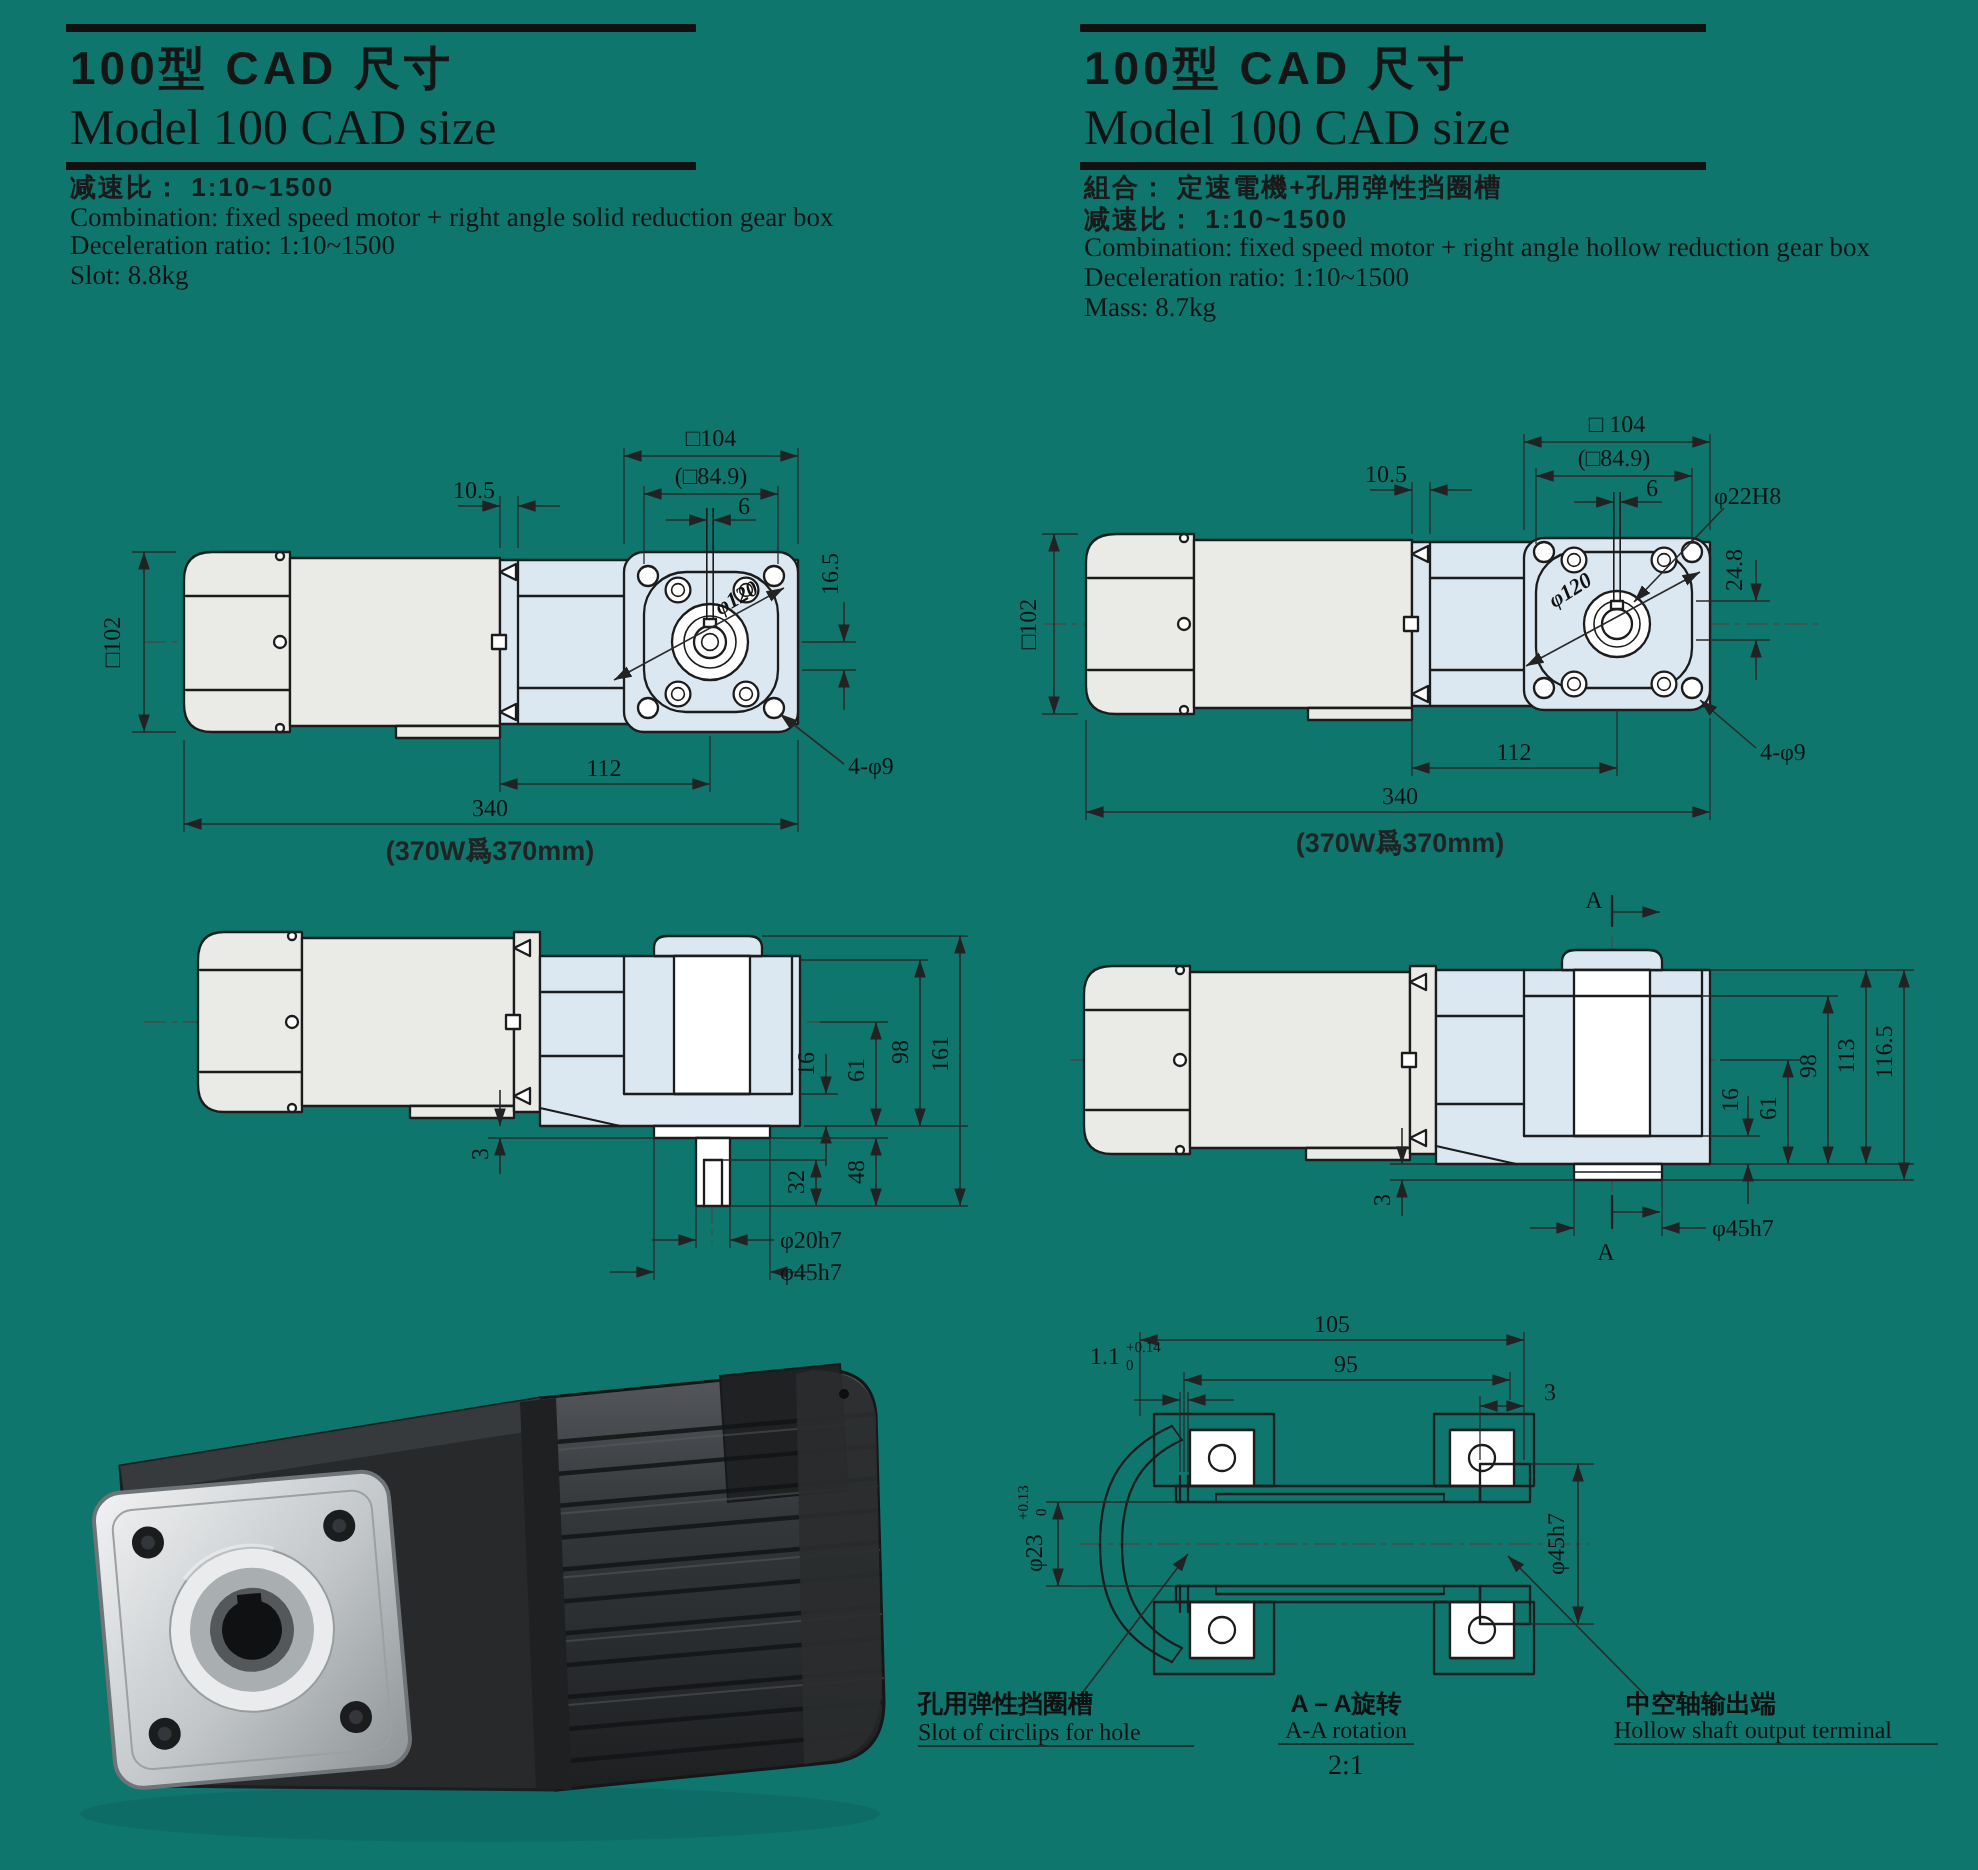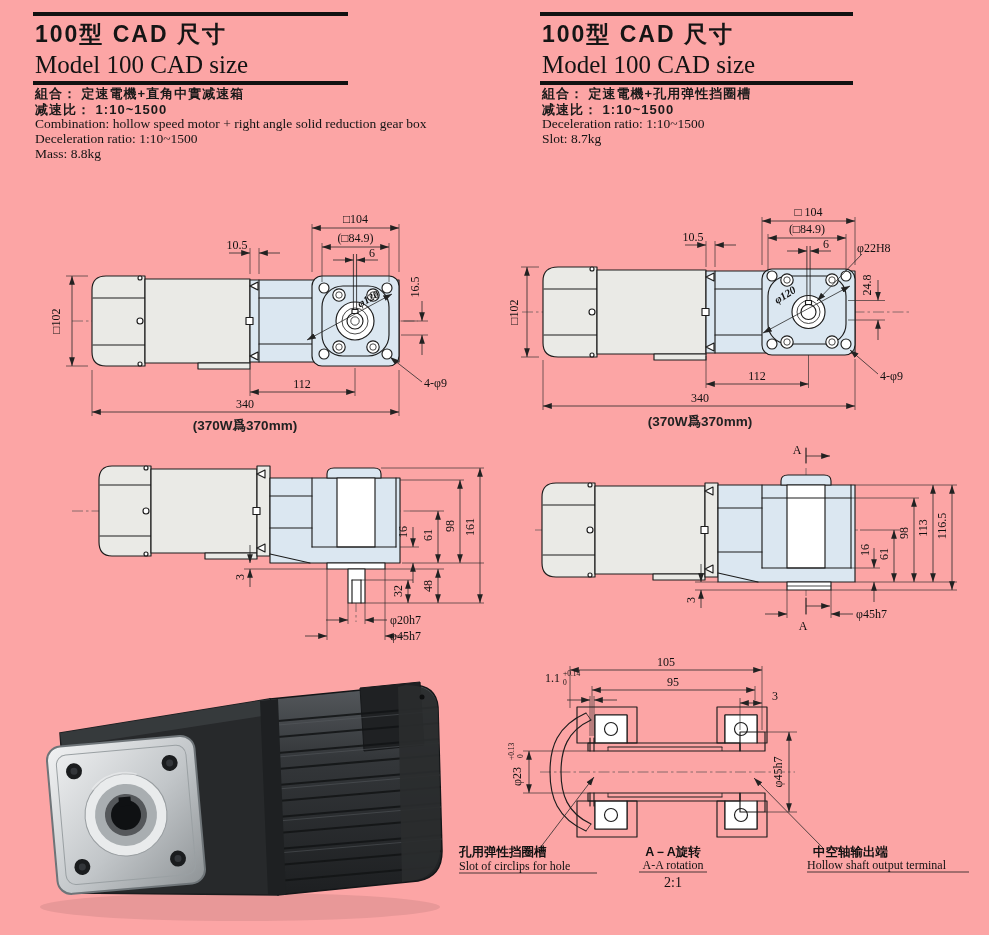--- a/index.html
+++ b/index.html
@@ -1,16 +1,16 @@
 <!DOCTYPE html>
 <html><head>
 <meta charset="utf-8">
 <style>
   html,body{margin:0;padding:0;background:#fff;}
-  #page{position:relative;width:989px;height:935px;background:#fca5a5;overflow:hidden;
+  #page{position:relative;width:989px;height:935px;background:#0f766e;overflow:hidden;
         font-family:"Liberation Serif",serif;color:#111;}
   .hdr{position:absolute;}
   .rule{height:4px;background:#111;}
   .tzh{margin:3px 0 0 2px;font:bold 23px "Liberation Sans",sans-serif;letter-spacing:2px;color:#151515;}
   .ten{margin:1px 0 2px 2px;font:normal 25px "Liberation Serif",serif;color:#131313;}
   .spec{position:absolute;}
   .spec p{margin:0;}
   .zh{font:bold 13px "Liberation Sans",sans-serif;letter-spacing:1px;line-height:15.5px;color:#1a1a1a;}
   .en{font:13.5px "Liberation Serif",serif;line-height:14.8px;color:#141414;}
   svg{position:absolute;overflow:visible;}
@@ -55,38 +55,38 @@
     </defs>
   </svg>
 
   <section class="hdr" style="left:33px;top:12px;width:315px">
     <div class="rule"></div>
     <h1 class="tzh">100型  CAD 尺寸</h1>
     <h2 class="ten">Model 100  CAD size</h2>
     <div class="rule"></div>
   </section>
   <section class="spec" style="left:35px;top:86px;width:450px">
-    <p class="zh">組合：  定速電機+直角中實减速箱</p>
     <p class="zh">减速比：  1:10~1500</p>
-    <p class="en">Combination: hollow speed motor + right angle solid reduction gear box</p>
+    <p class="en">Combination: fixed speed motor + right angle solid reduction gear box</p>
     <p class="en">Deceleration ratio: 1:10~1500</p>
-    <p class="en">Mass: 8.8kg</p>
+    <p class="en">Slot: 8.8kg</p>
   </section>
 
   <section class="hdr" style="left:540px;top:12px;width:313px">
     <div class="rule"></div>
     <h1 class="tzh">100型  CAD 尺寸</h1>
     <h2 class="ten">Model 100  CAD size</h2>
     <div class="rule"></div>
   </section>
   <section class="spec" style="left:542px;top:86px;width:440px">
     <p class="zh">組合：  定速電機+孔用弹性挡圈槽</p>
     <p class="zh">减速比：  1:10~1500</p>
+    <p class="en">Combination: fixed speed motor + right angle hollow reduction gear box</p>
     <p class="en">Deceleration ratio: 1:10~1500</p>
-    <p class="en">Slot: 8.7kg</p>
+    <p class="en">Mass: 8.7kg</p>
   </section>
 
   <svg style="left:30px;top:198px" width="445" height="242" viewBox="0 0 445 242">
     <g>
       <line class="cl" x1="42" y1="123" x2="388" y2="123"></line>
       <path class="geo fm" d="M115,78 L76,78 Q62,78 62,92 L62,154 Q62,168 76,168 L115,168 Z"></path>
       <line class="geo" x1="63" y1="100" x2="115" y2="100"></line>
       <line class="geo" x1="63" y1="147" x2="115" y2="147"></line>
       <rect class="geo fm" x="115" y="81" width="105" height="84"></rect>
       <rect class="geo fm" x="168" y="165" width="52" height="6"></rect>

